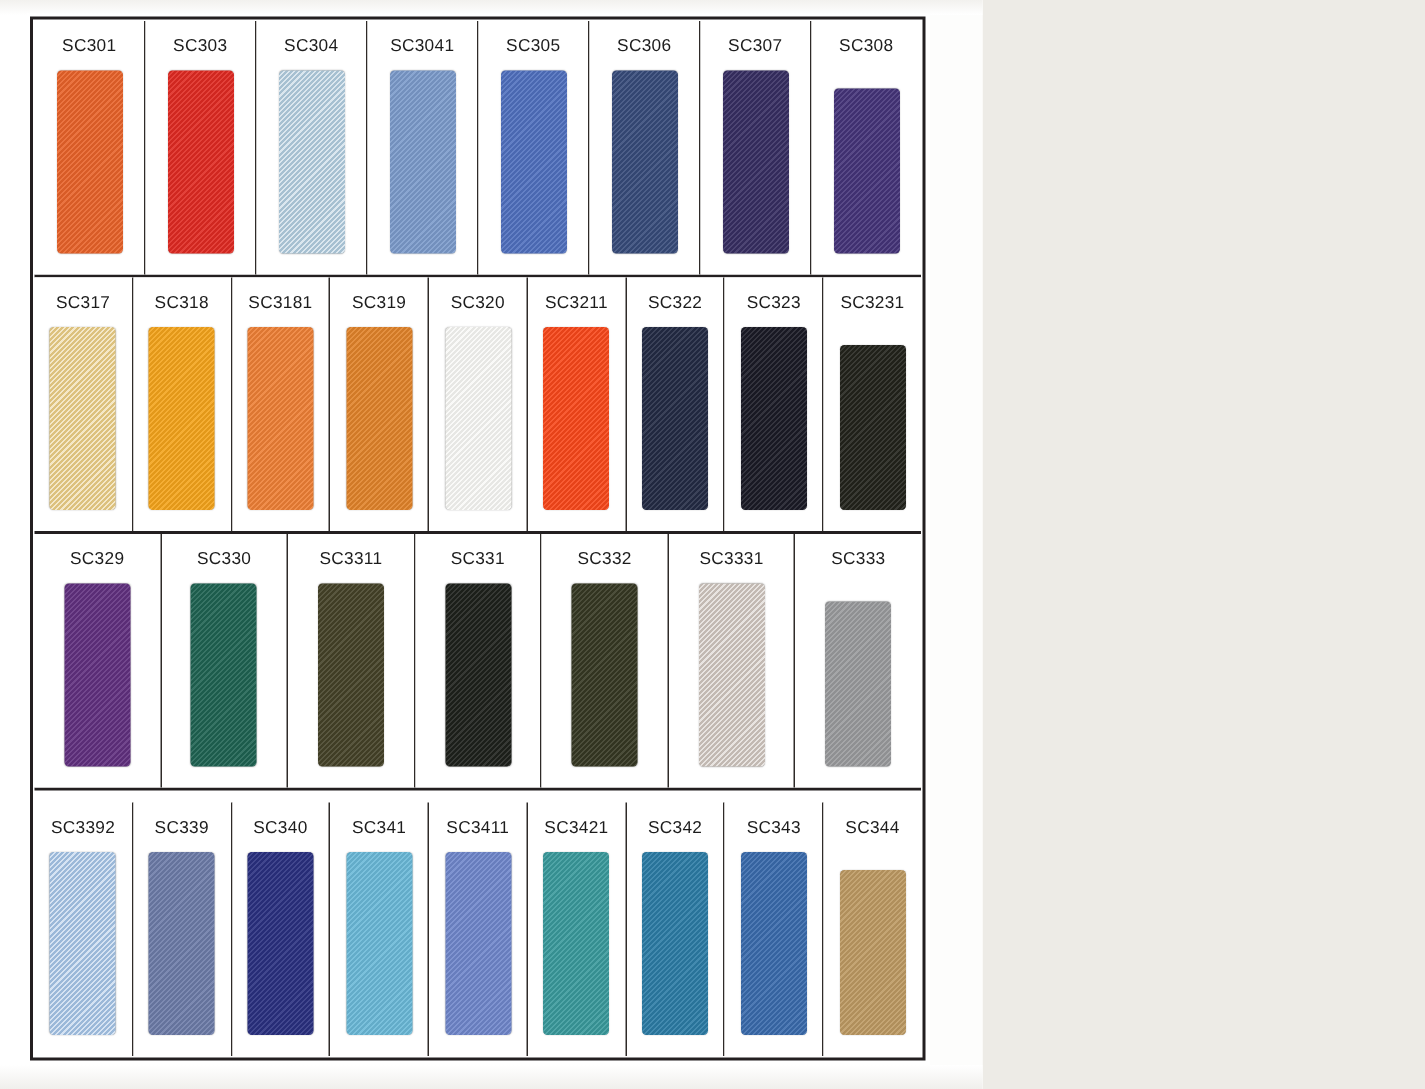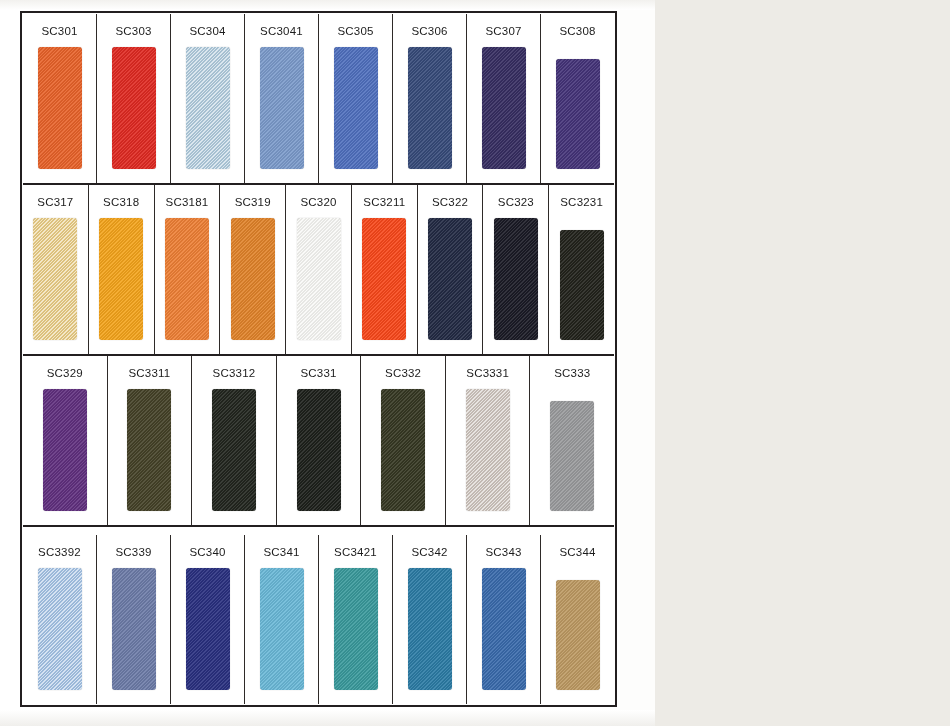--- a/index.html
+++ b/index.html
@@ -258,28 +258,28 @@
             <div class="swatch-label">SC3231</div>
             <div class="swatch-chip" style="background-color: rgb(34, 35, 28);"></div>
           </div>
         </div>
         <div class="swatch-row">
           <div class="swatch-cell">
             <div class="swatch-label">SC329</div>
             <div class="swatch-chip" style="background-color: rgb(97, 48, 127);"></div>
           </div>
           <div class="swatch-cell">
+            <div class="swatch-label">SC330</div>
+            <div class="swatch-chip" style="background-color: rgb(31, 99, 82);"></div>
+          </div>
+          <div class="swatch-cell">
             <div class="swatch-label">SC3311</div>
             <div class="swatch-chip" style="background-color: rgb(69, 66, 40);"></div>
           </div>
           <div class="swatch-cell">
-            <div class="swatch-label">SC3312</div>
-            <div class="swatch-chip" style="background-color: rgb(34, 38, 31);"></div>
-          </div>
-          <div class="swatch-cell">
             <div class="swatch-label">SC331</div>
             <div class="swatch-chip" style="background-color: rgb(30, 33, 28);"></div>
           </div>
           <div class="swatch-cell">
             <div class="swatch-label">SC332</div>
             <div class="swatch-chip" style="background-color: rgb(54, 56, 35);"></div>
           </div>
           <div class="swatch-cell">
             <div class="swatch-label">SC3331</div>
             <div class="swatch-chip pale" style="background-color: rgb(204, 195, 188);"></div>
@@ -298,20 +298,24 @@
             <div class="swatch-label">SC339</div>
             <div class="swatch-chip" style="background-color: rgb(109, 124, 168);"></div>
           </div>
           <div class="swatch-cell">
             <div class="swatch-label">SC340</div>
             <div class="swatch-chip" style="background-color: rgb(42, 48, 128);"></div>
           </div>
           <div class="swatch-cell">
             <div class="swatch-label">SC341</div>
             <div class="swatch-chip" style="background-color: rgb(107, 185, 216);"></div>
+          </div>
+          <div class="swatch-cell">
+            <div class="swatch-label">SC3411</div>
+            <div class="swatch-chip" style="background-color: rgb(112, 135, 203);"></div>
           </div>
           <div class="swatch-cell">
             <div class="swatch-label">SC3421</div>
             <div class="swatch-chip" style="background-color: rgb(58, 154, 156);"></div>
           </div>
           <div class="swatch-cell">
             <div class="swatch-label">SC342</div>
             <div class="swatch-chip" style="background-color: rgb(44, 124, 165);"></div>
           </div>
           <div class="swatch-cell">

